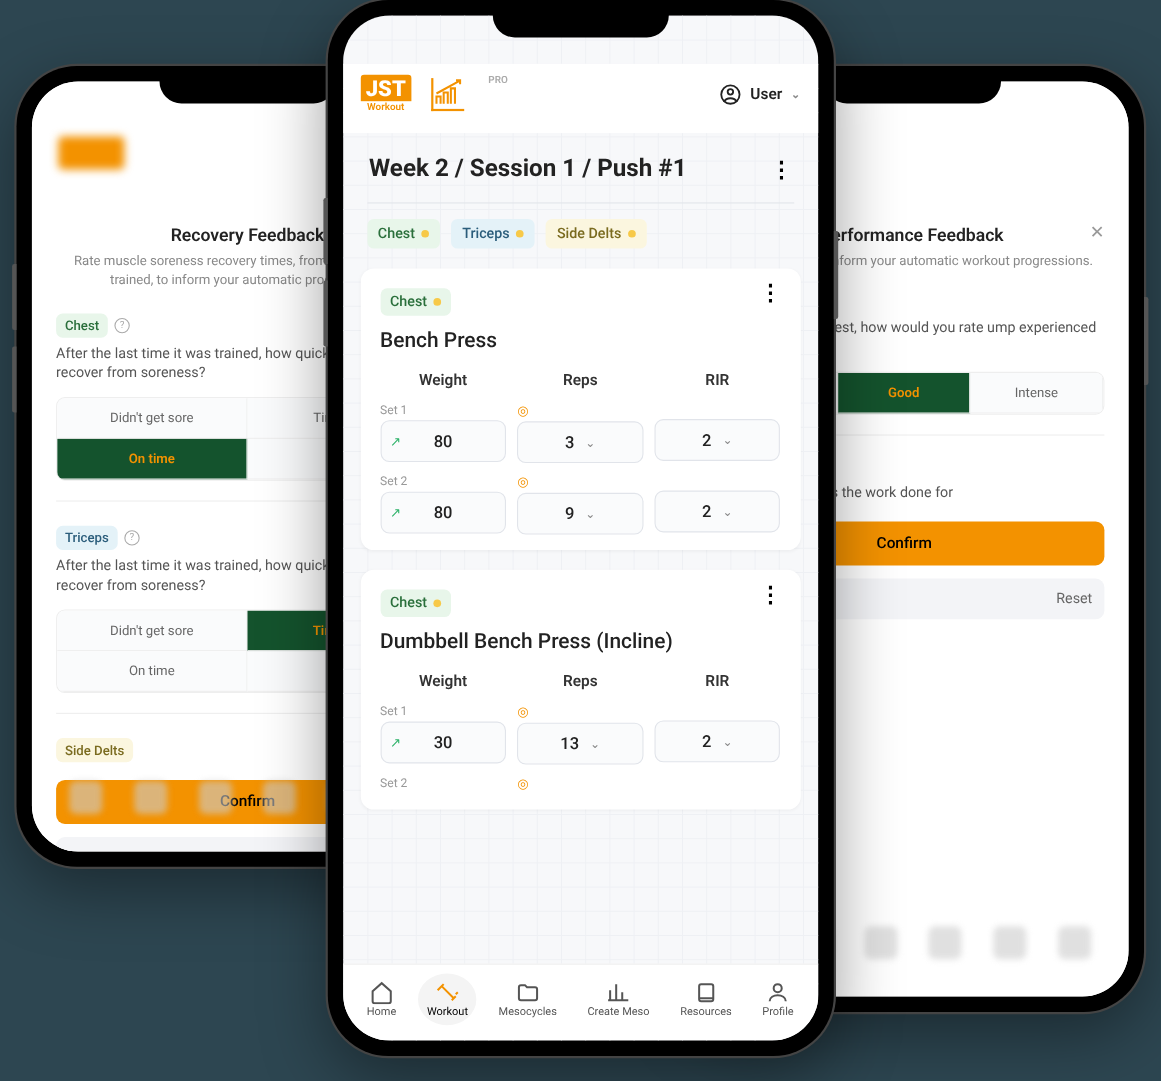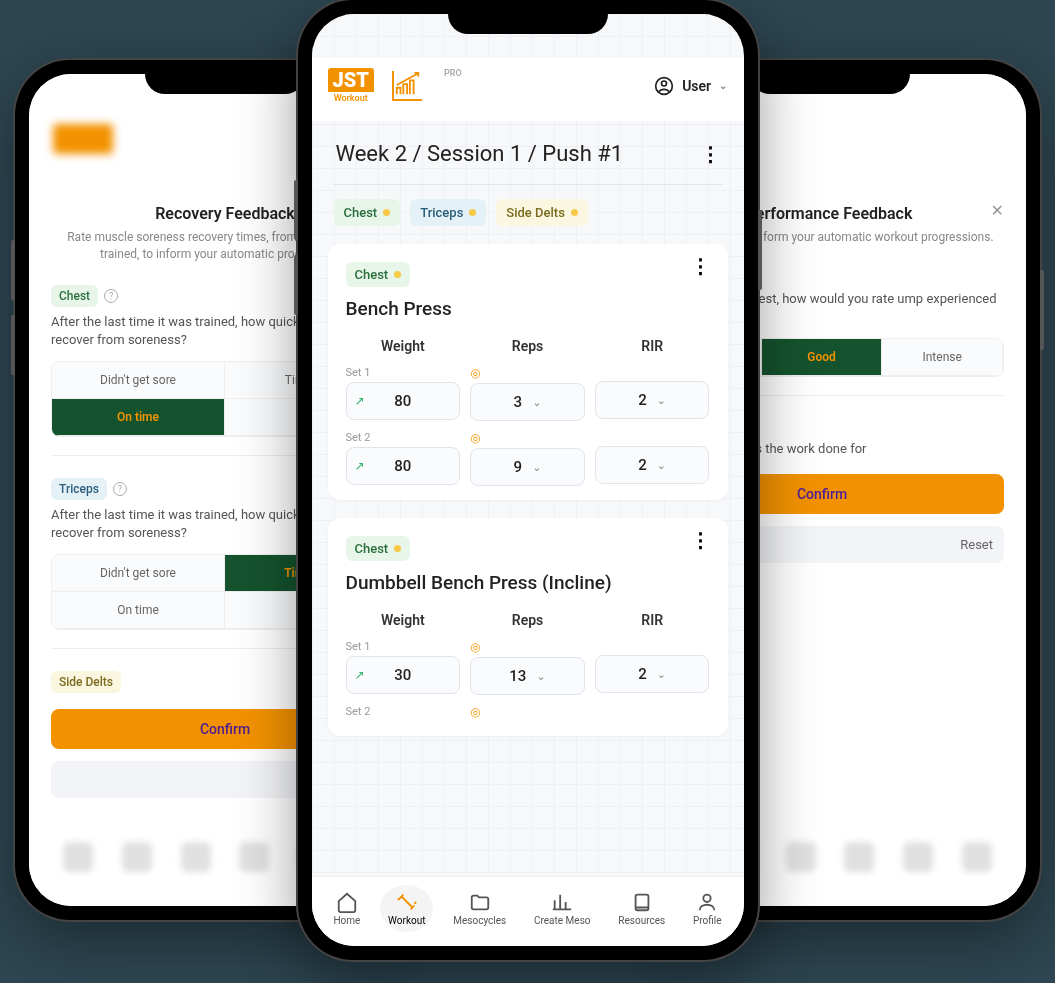--- a/index.html
+++ b/index.html
@@ -36,21 +36,21 @@
     width: 160px;
     height: 34px;
     background: #000;
     border-radius: 0 0 20px 20px;
     z-index: 50;
   }
   .phone .buttons-l { position:absolute; left:-4px; top:180px; width:4px; height:60px; background:#555; border-radius:2px 0 0 2px;}
   .phone .buttons-l2 { position:absolute; left:-4px; top:255px; width:4px; height:60px; background:#555; border-radius:2px 0 0 2px;}
   .phone .buttons-r { position:absolute; right:-4px; top:210px; width:4px; height:80px; background:#555; border-radius:0 2px 2px 0;}
 
-  .phone.left { left: 15px; top: 60px; width: 420px; height: 860px; filter: blur(0.3px); }
+  .phone.left { left: 15px; top: 60px; width: 420px; height: 728px; filter: blur(0.3px); }
   .phone.right { right: 15px; top: 60px; width: 420px; height: 860px; filter: blur(0.3px); }
   .phone.center { left: 50%; top: 0; transform: translateX(-50%); width: 460px; height: 960px; z-index: 10; }
 
   .app-body {
     padding-top: 44px;
     height: 100%;
     display: flex;
     flex-direction: column;
     background: #f7f8fa;
     background-image: linear-gradient(#eef0f4 1px, transparent 1px), linear-gradient(90deg, #eef0f4 1px, transparent 1px);
@@ -101,21 +101,21 @@
   }
   .user-pill svg { width: 20px; height: 20px; }
   .chev { font-size: 10px; color: #888; }
 
   .session-title-row {
     display: flex;
     align-items: center;
     justify-content: space-between;
     padding: 20px 24px 14px;
   }
-  .session-title { font-size: 22px; font-weight: 400; color: #222; }
+  .session-title { font-size: 22px; font-weight: 700; color: #222; }
   .kebab { font-size: 20px; font-weight: 900; line-height: 0.4; letter-spacing: -1px; cursor: pointer; }
 
   .divider { height:1px; background:#e2e5ea; margin: 4px 22px 14px; }
 
   .chips {
     display: flex;
     gap: 10px;
     padding: 0 22px 18px;
   }
   .chip {
@@ -218,21 +218,21 @@
   .panel-title { font-size: 16px; font-weight:600; text-align:center; color:#222; margin-top:60px;}
   .panel-sub { font-size: 12px; color:#888; text-align:center; margin-top:6px; line-height:1.4; padding:0 10px;}
   .section-label { display:flex; align-items:center; gap:6px; margin-top:22px;}
   .section-q { font-size:13px; color:#555; margin-top:6px; line-height:1.4;}
   .help-icon { width:14px;height:14px;border:1px solid #aaa;border-radius:50%;font-size:9px;display:flex;align-items:center;justify-content:center;color:#aaa;}
   .opt-grid { display:grid; grid-template-columns:1fr 1fr; gap:0; margin-top:12px; border:1px solid #eee; border-radius:8px; overflow:hidden;}
   .opt-grid.three { grid-template-columns:1fr 1fr 1fr;}
   .opt { padding:11px 8px; text-align:center; font-size:12px; color:#666; border-right:1px solid #eee; border-bottom:1px solid #eee; background:#fafbfc;}
   .opt.selected { color:#f39200; font-weight:600; background:#14532d;}
   .side-divider { height:1px; background:#eee; margin-top:18px;}
-  .btn-primary { background:#f39200; color:#4c1d95; text-align:center; padding:12px; border-radius:8px; font-size:14px; font-weight:500; margin-top:16px;}
+  .btn-primary { background:#f39200; color:#000000; text-align:center; padding:12px; border-radius:8px; font-size:14px; font-weight:500; margin-top:16px;}
   .btn-secondary { background:#f3f4f7; color:#666; text-align:right; padding:11px; border-radius:8px; font-size:13px; margin-top:12px;}
   .close-x { position:absolute; font-size:16px; color:#999; cursor:pointer;}
 
   .blurred-nav {
     position:absolute;bottom:14px;left:20px;right:20px;height:50px;
     display:flex;justify-content:space-around;filter:blur(3px);opacity:0.6;
   }
   .blurred-nav div{width:30px;height:30px;background:#ccc;border-radius:6px;}
   .blurred-logo { position:absolute;top:50px;left:24px;width:60px;height:30px;background:#f39200;filter:blur(4px);border-radius:4px;}
 </style>

